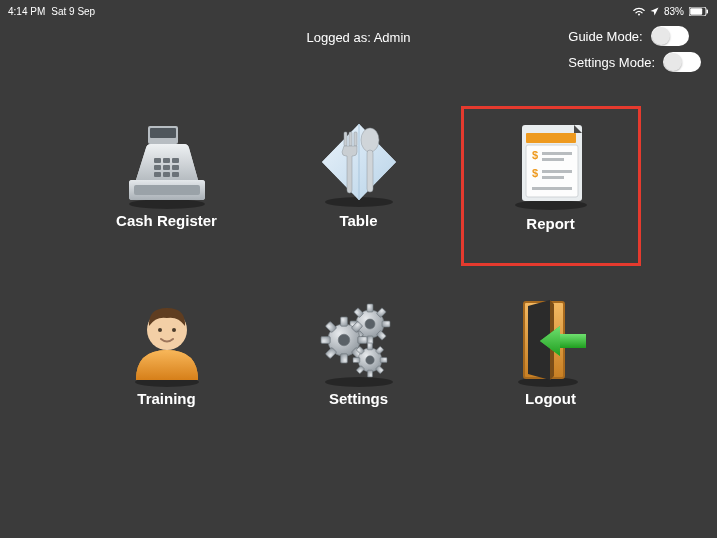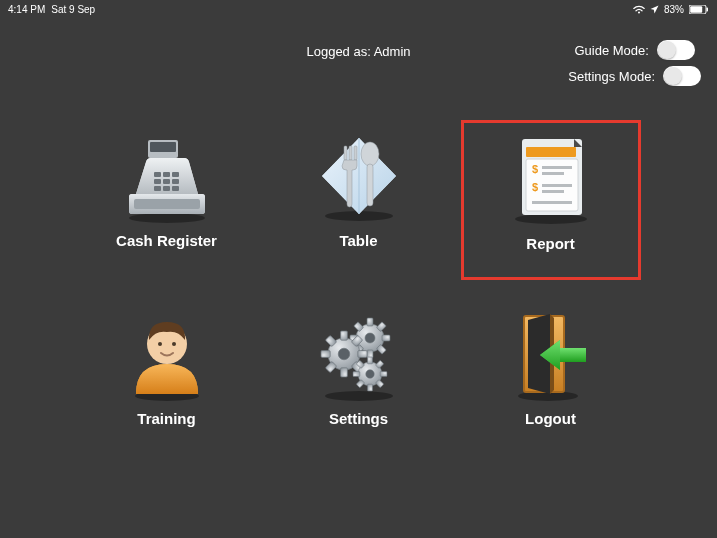--- a/index.html
+++ b/index.html
@@ -9,23 +9,23 @@
     background: #3b3b3b;
     font-family: -apple-system, BlinkMacSystemFont, "Helvetica Neue", Arial, sans-serif;
     color: #fff;
     overflow: hidden;
     position: relative;
   }
   
   .status-bar {
     display: flex;
     justify-content: space-between;
-    align-items: flex-end;
+    align-items: flex-start;
     font-size: 10px;
-    padding: 15px 8px;
+    padding: 6px 8px;
     height: 16px;
   }
   .status-left { display: flex; gap: 6px; font-weight: 500;}
   .status-right { display: flex; gap: 5px; align-items: center; }
   .status-right svg { display: block; }
 
   
   .header-row {
     display: flex;
     align-items: flex-start;
@@ -44,21 +44,21 @@
   }
   .toggles {
     margin-left: auto;
     display: flex;
     flex-direction: column;
     gap: 6px;
   }
   .toggle-row {
     display: flex;
     align-items: center;
-    justify-content: center;
+    justify-content: flex-start;
     gap: 8px;
   }
   .toggle-label { font-size: 13px; font-weight: 500; }
   .switch {
     width: 38px; height: 20px;
     background: #fff;
     border-radius: 10px;
     position: relative;
   }
   .switch .knob {
@@ -91,21 +91,20 @@
     border: 3px solid #e53a2e;
   }
   .icon-holder {
     width: 110px;
     height: 100px;
     display: flex;
     align-items: center;
     justify-content: center;
   }
   .menu-label {
-    margin-top: 6px;
     font-size: 15px;
     font-weight: 700;
   }
   .shadow-ellipse {
     fill: rgba(0,0,0,.35);
   }
 </style>
 </head>
 <body>
 

